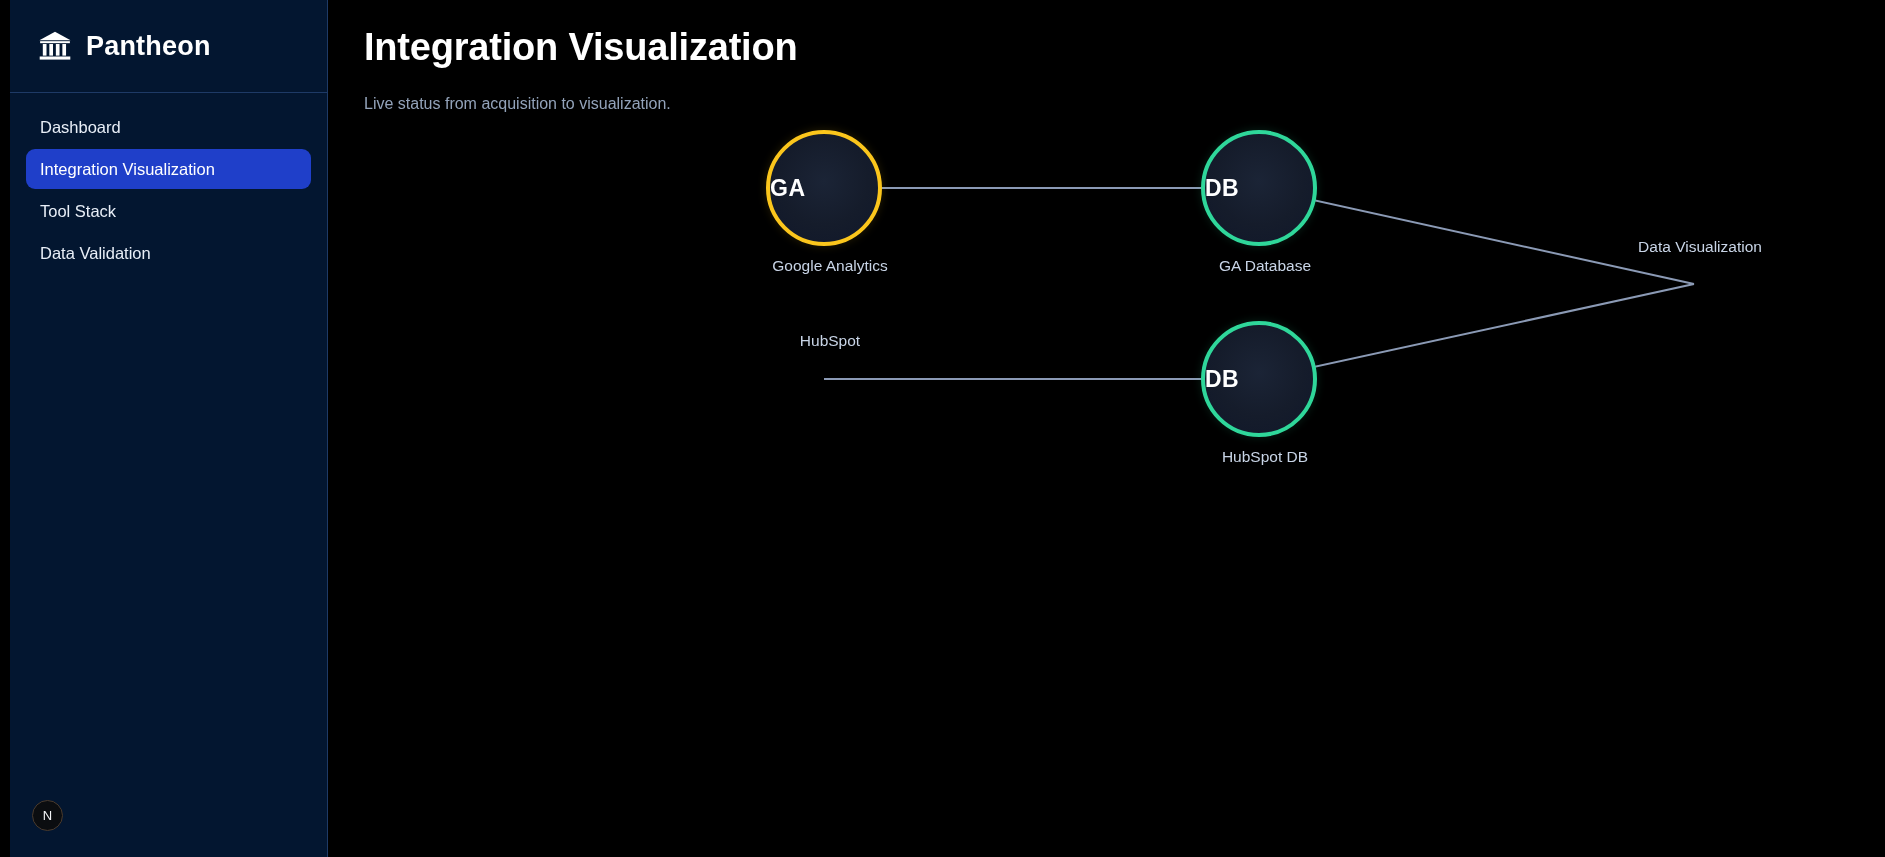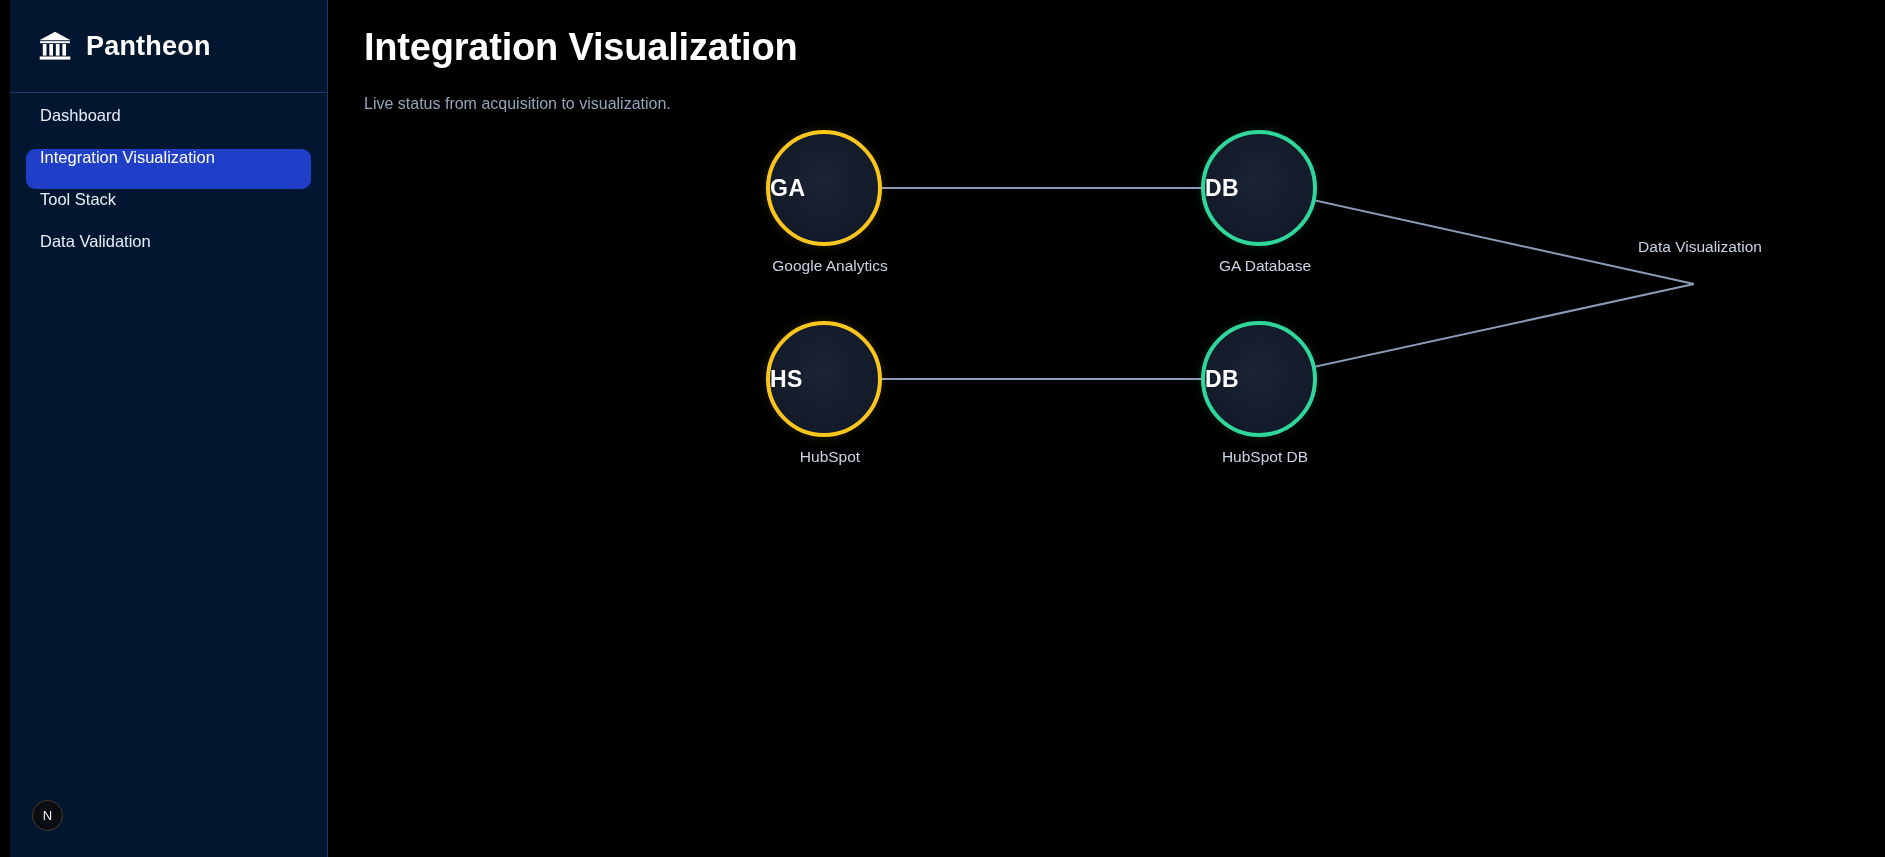--- a/index.html
+++ b/index.html
@@ -58,21 +58,21 @@
 
   .nav {
     padding: 14px 16px 0 16px;
     display: flex;
     flex-direction: column;
     gap: 2px;
   }
 
   .nav-item {
     display: flex;
-    align-items: flex-start;
+    align-items: center;
     height: 40px;
     padding: 0 14px;
     border-radius: 9px;
     color: #e8eef7;
     font-size: 16.5px;
     line-height: 1;
     cursor: pointer;
     white-space: nowrap;
   }
 
@@ -249,23 +249,20 @@
             </div>
             <div class="node-label">Google Analytics</div>
           </div>
           <div class="node" style="left: 813px; top: 130px; width: 236px;">
             <div class="node-circle green" style="width: 116px; height: 116px;">
               <span class="node-code">DB</span>
             </div>
             <div class="node-label">GA Database</div>
           </div>
           <div class="node" style="left: 378px; top: 321px; width: 236px;">
-            <div class="node-circle gold" style="width: 116px; height: 116px;">
-              <span class="node-code">HS</span>
-            </div>
             <div class="node-label">HubSpot</div>
           </div>
           <div class="node" style="left: 813px; top: 321px; width: 236px;">
             <div class="node-circle green" style="width: 116px; height: 116px;">
               <span class="node-code">DB</span>
             </div>
             <div class="node-label">HubSpot DB</div>
           </div>
           <div class="node" style="left: 1249px; top: 227px; width: 234px;">
             <div class="node-label">Data Visualization</div>

